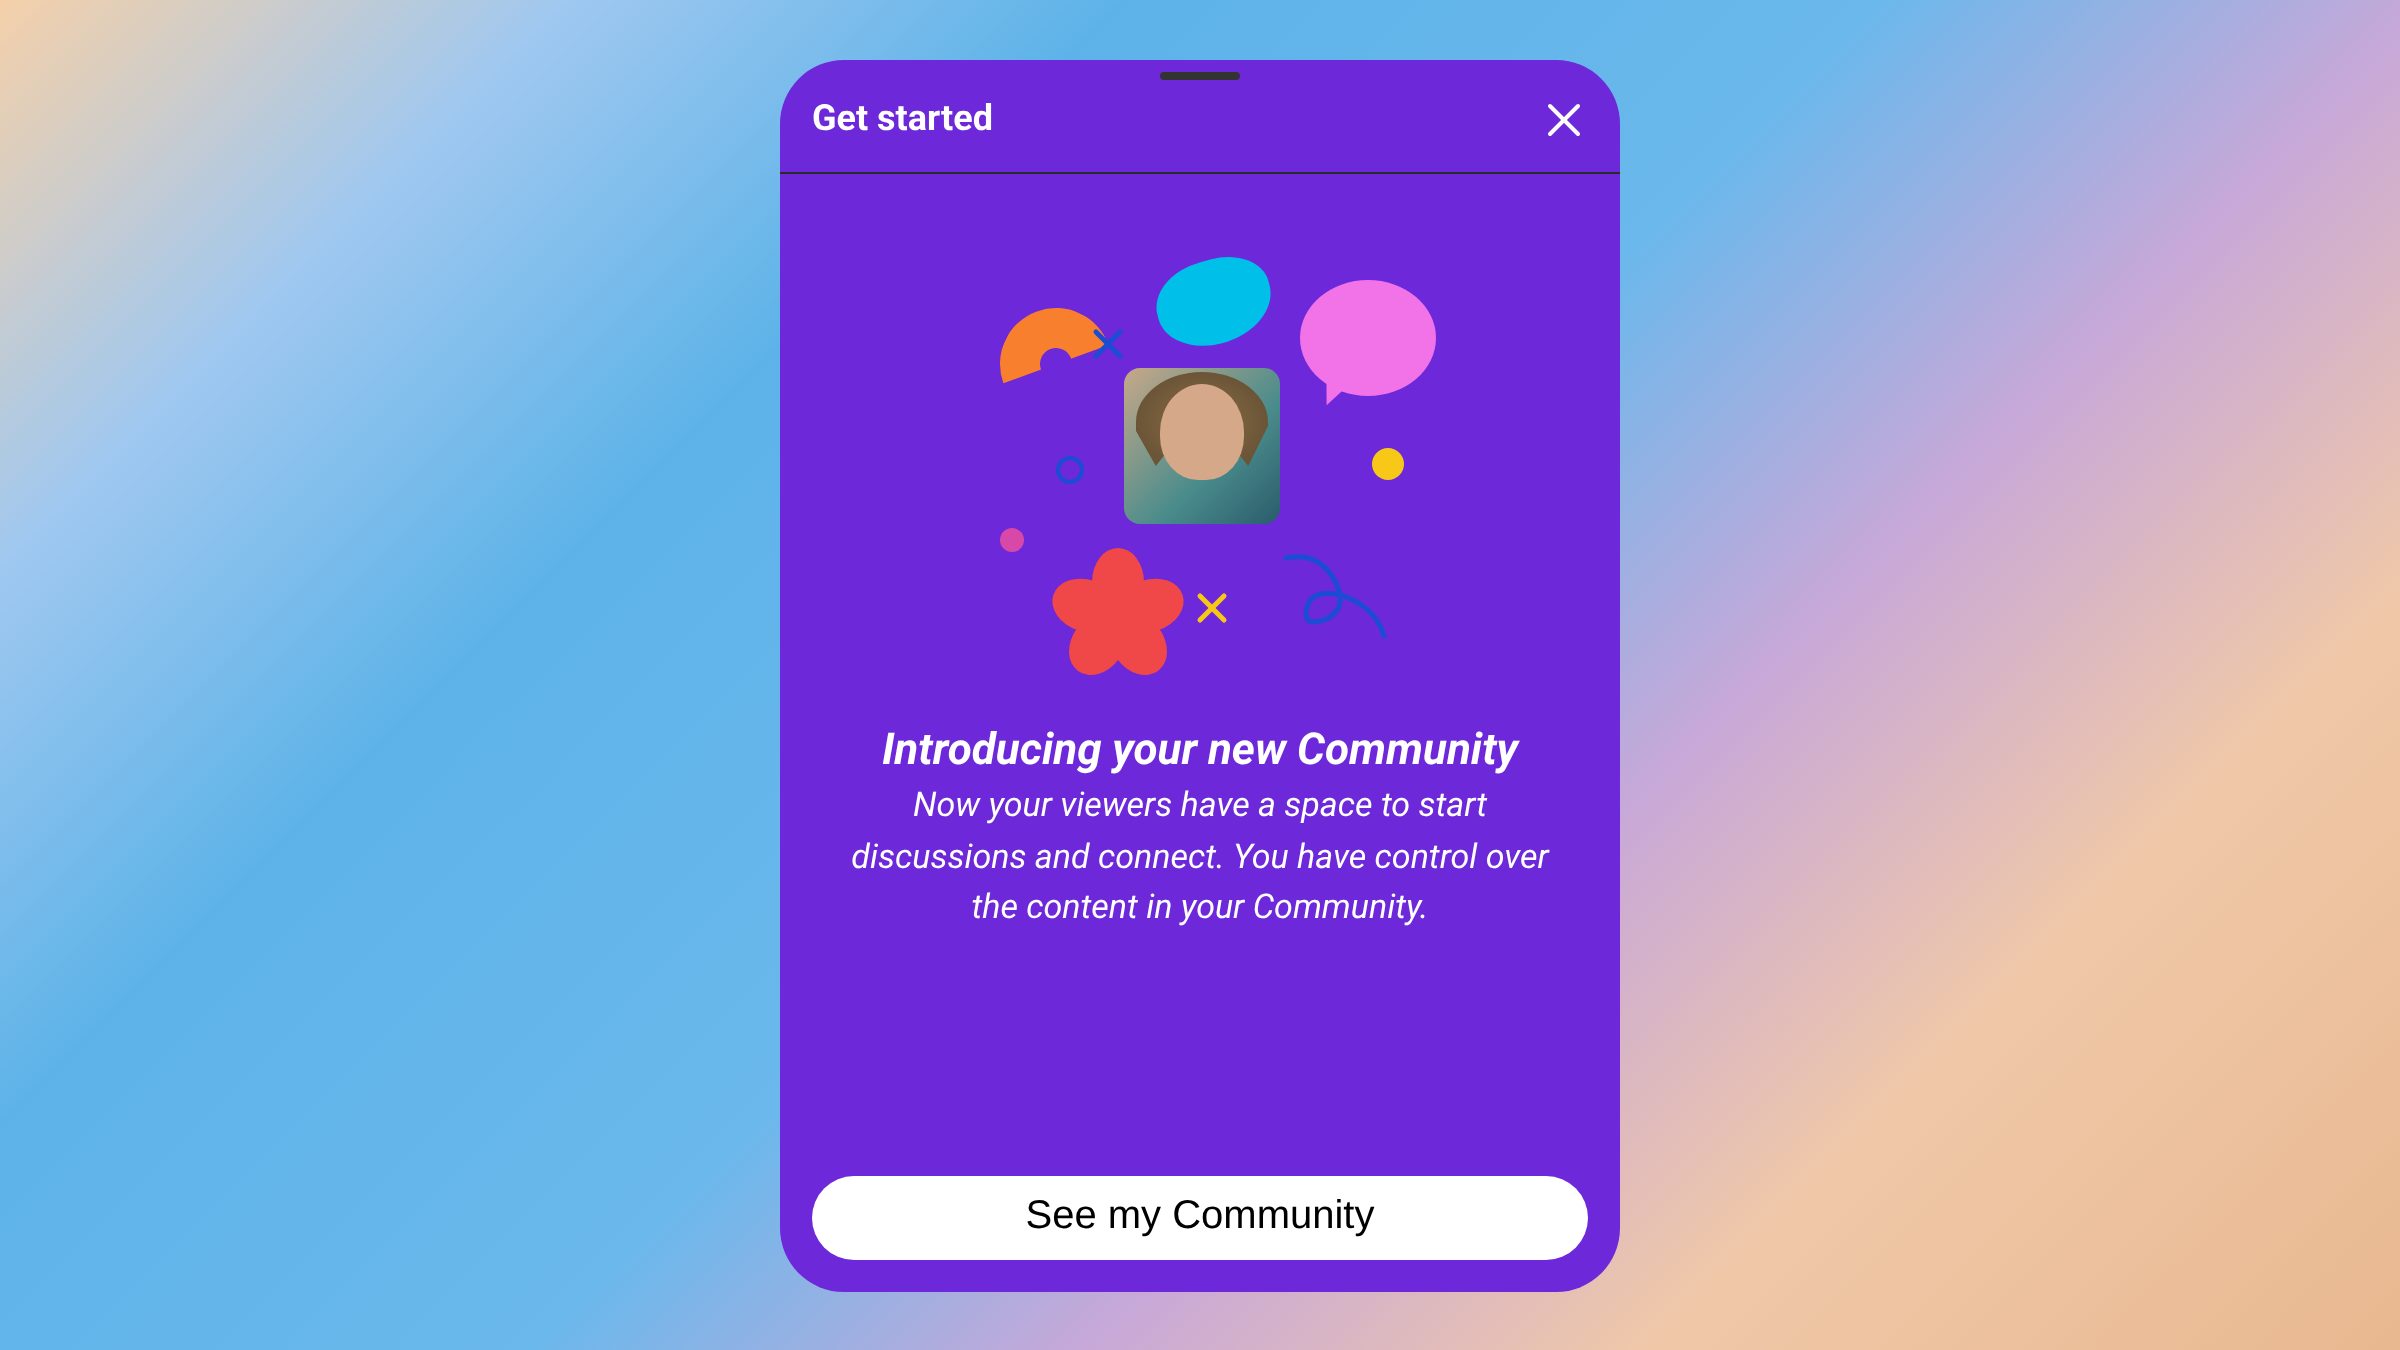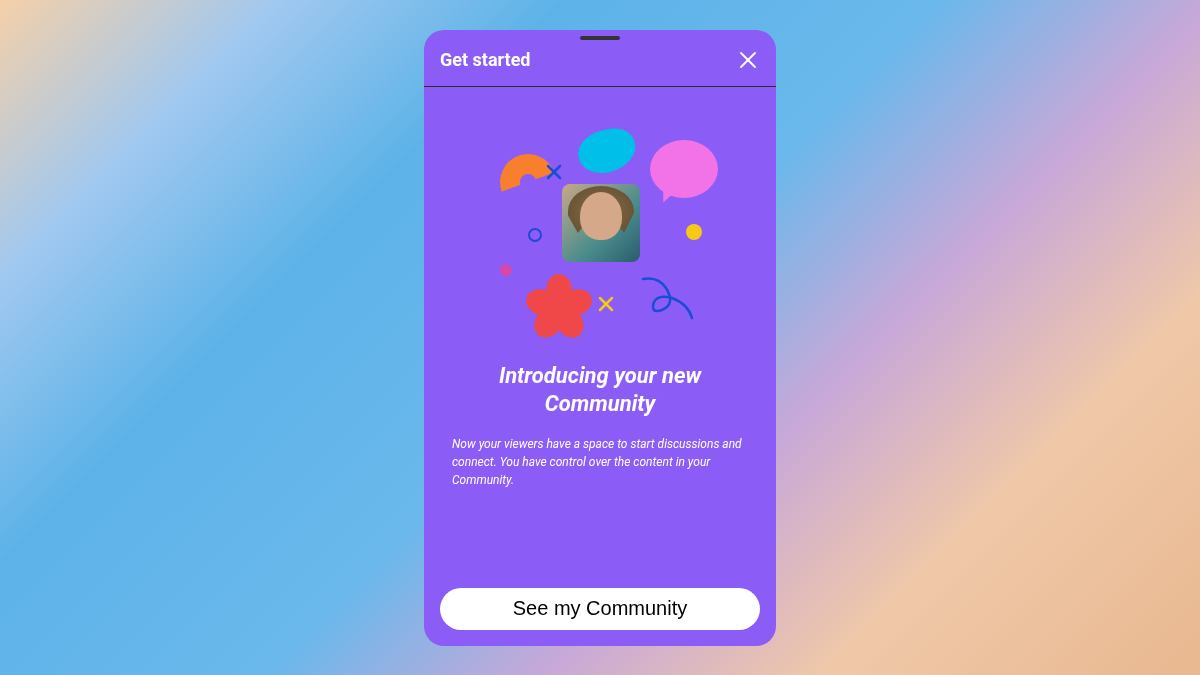--- a/index.html
+++ b/index.html
@@ -20,24 +20,24 @@
         #a0c8f0 15%, 
         #5db3e8 30%, 
         #6ab8ec 50%, 
         #c8a8d8 65%, 
         #f0c8a8 80%, 
         #e8b890 100%);
       overflow: hidden;
     }
     
     .phone-frame {
-      width: 352px;
+      width: 420px;
       height: 616px;
-      background: #8b5cf6;
-      border-radius: 20px;
+      background: #6d28d9;
+      border-radius: 32px;
       position: relative;
       display: flex;
       flex-direction: column;
       overflow: hidden;
     }
     
     .speaker {
       position: absolute;
       top: 6px;
       left: 50%;
@@ -237,23 +237,24 @@
       color: #fff;
       font-size: 22px;
       font-weight: 700;
       text-align: center;
       line-height: 1.3;
       margin-top: 20px;
     }
     
     .description {
       color: #fff;
-      font-size: 12px;
+      font-size: 17px;
+      text-align: center;
       line-height: 1.5;
-      margin-top: 16px;
+      margin-top: 1px;
       padding: 0 4px;
     }
     
     .footer {
       padding: 16px;
     }
     
     .cta-button {
       width: 100%;
       height: 42px;

